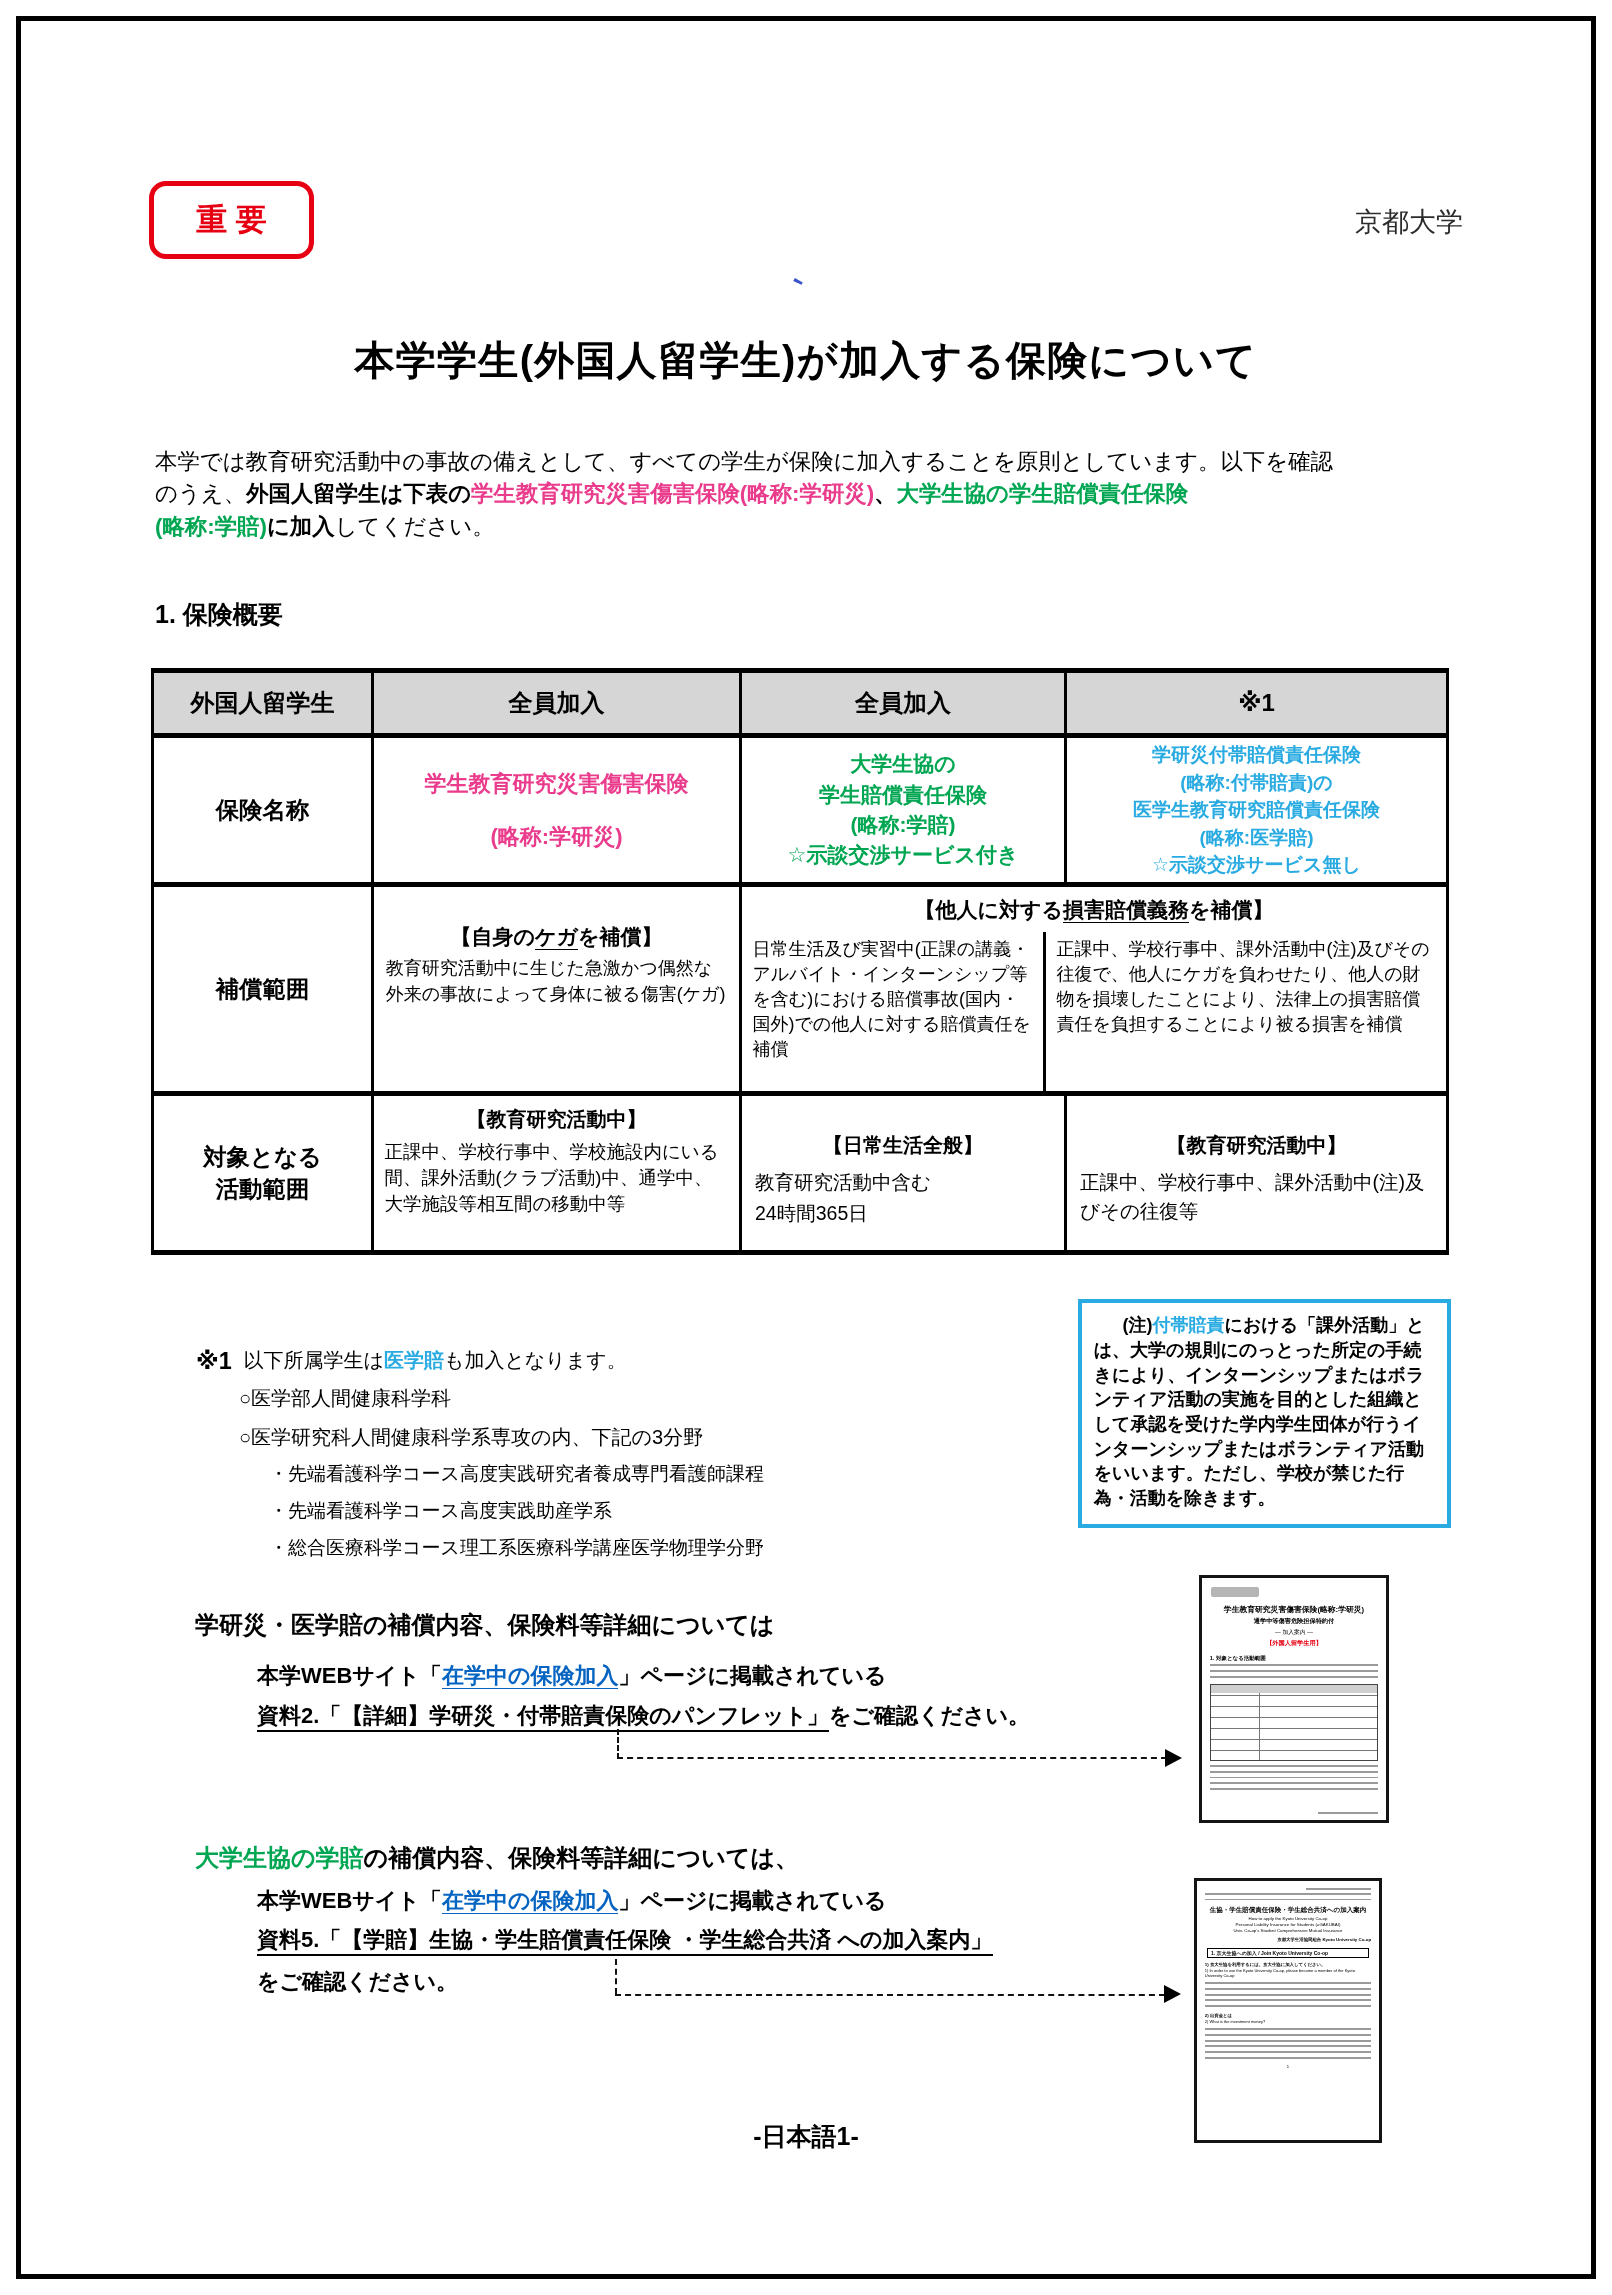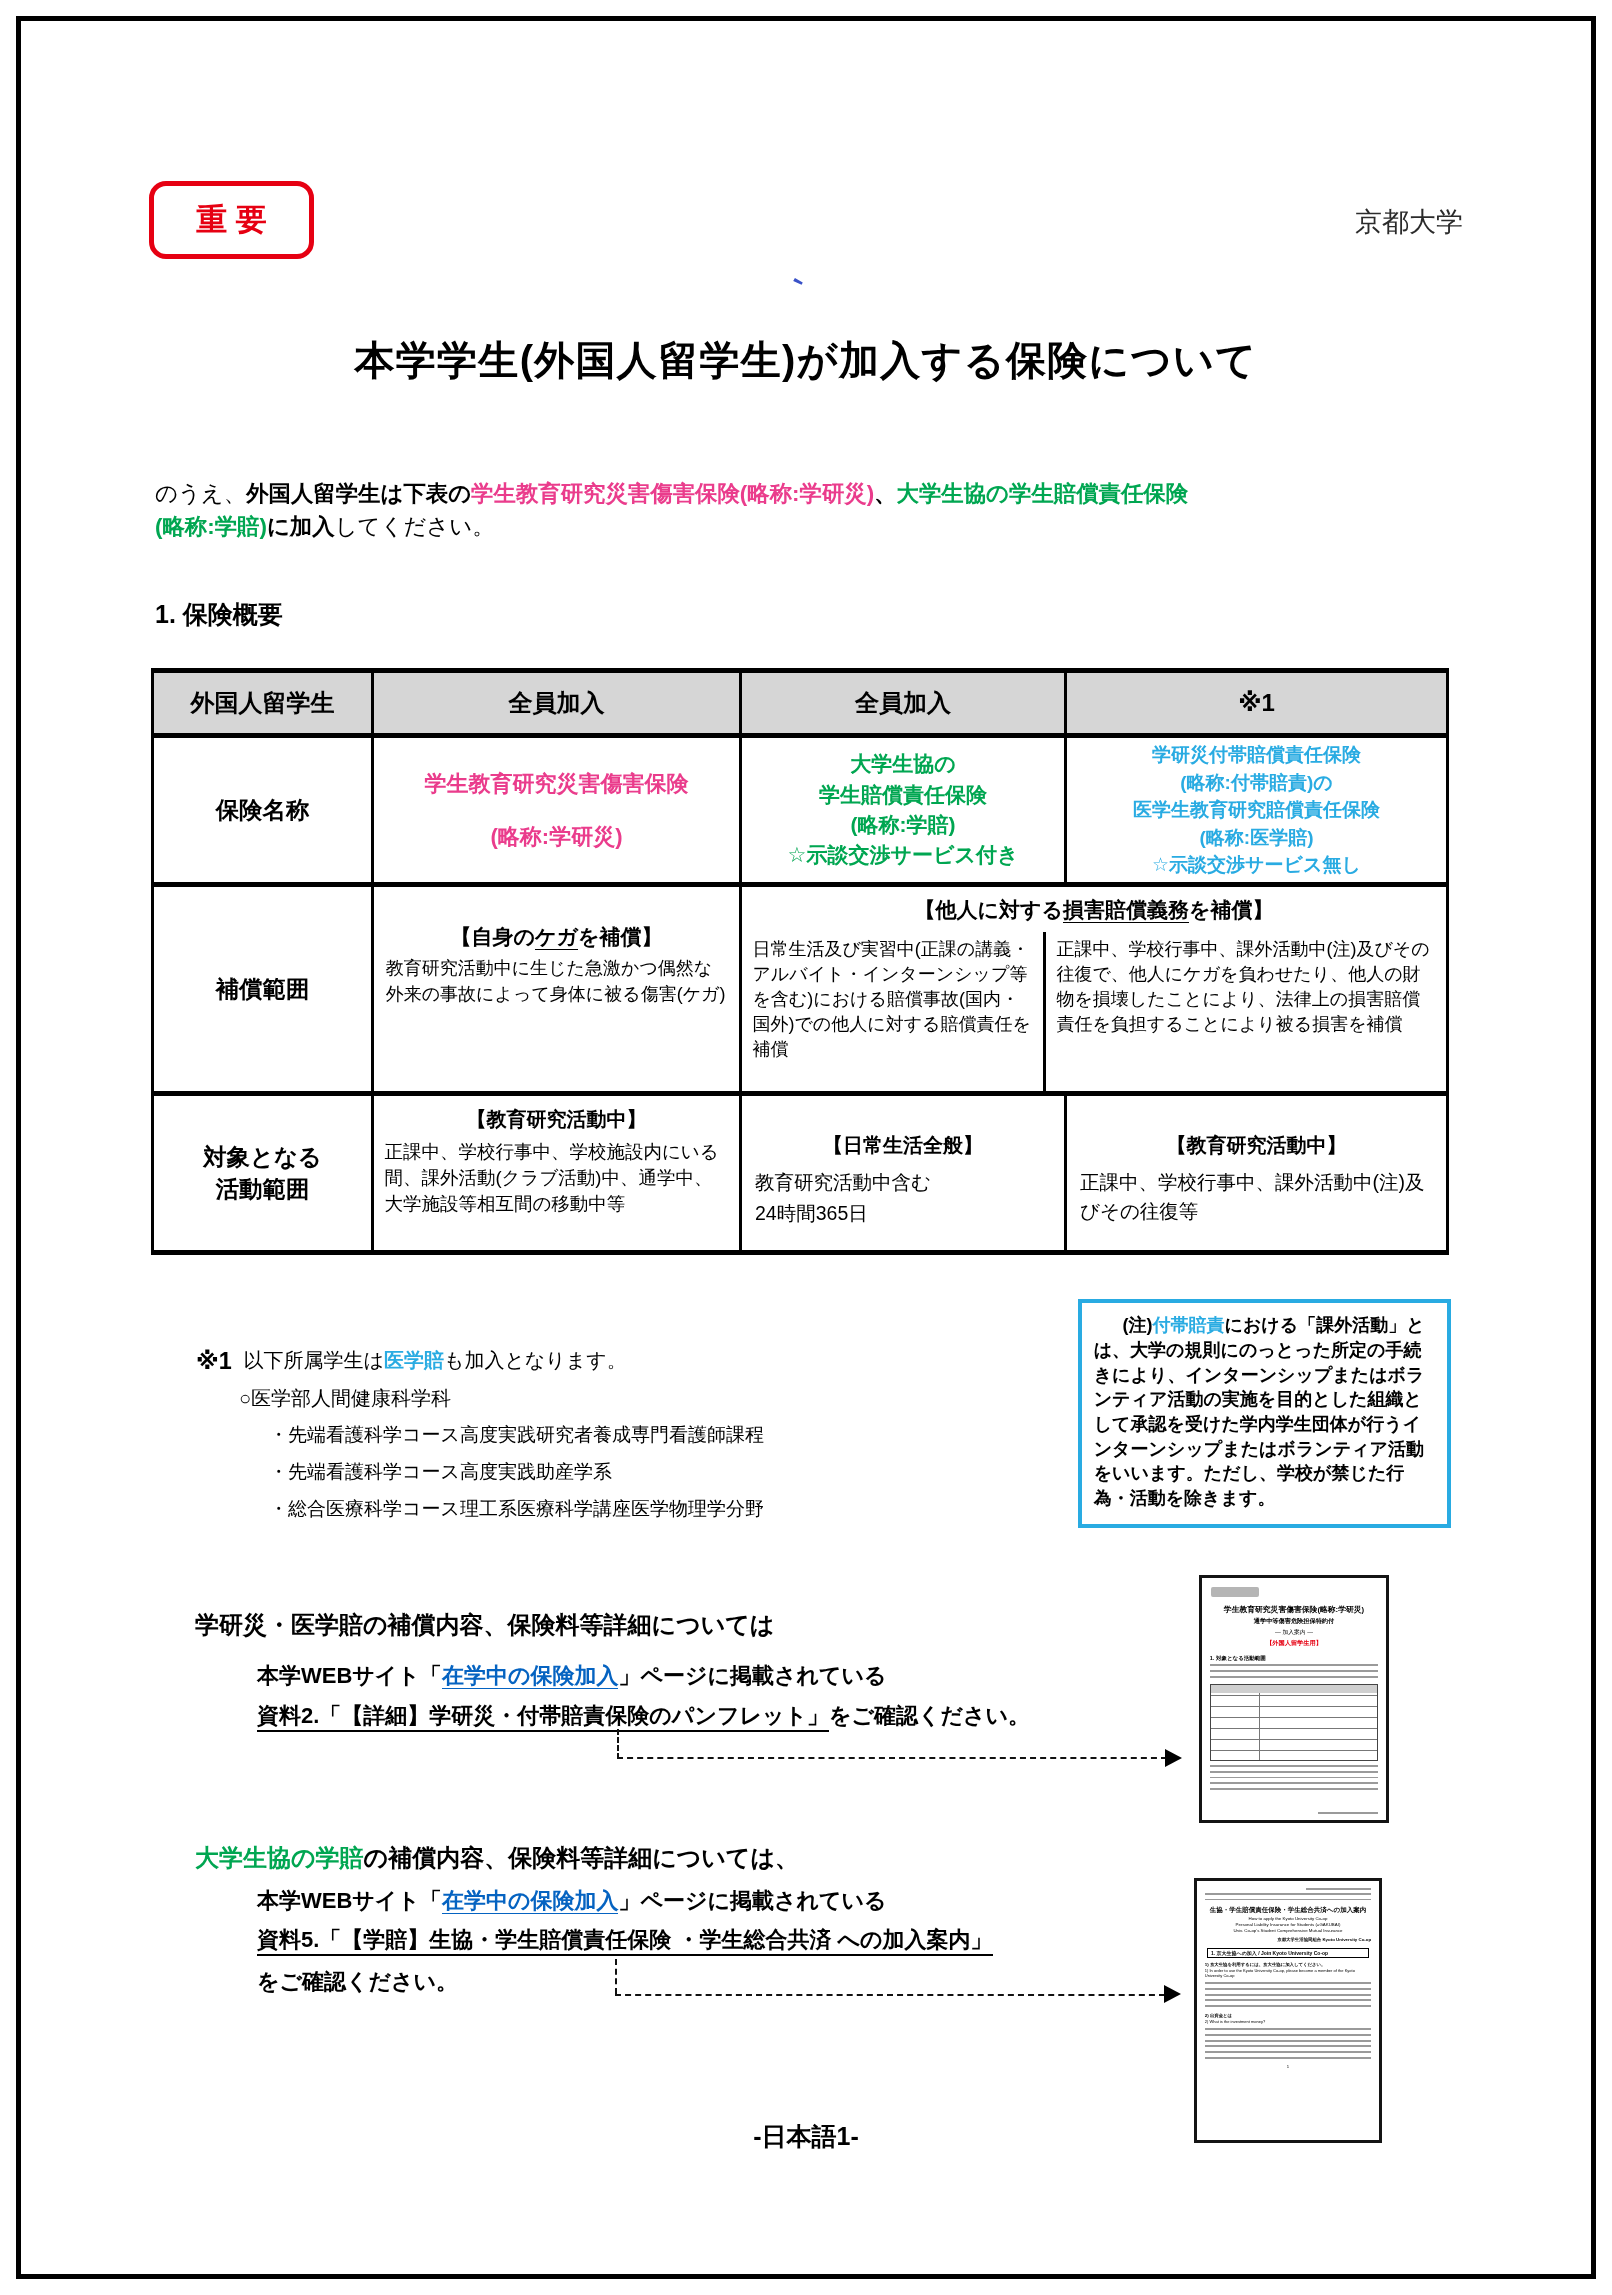--- a/index.html
+++ b/index.html
@@ -133,21 +133,21 @@
 <body>
 
 <div class="frame"></div>
 
 <div class="badge">重 要</div>
 <div class="org">京都大学</div>
 <div class="tick">｀</div>
 
 <h1 class="title">本学学生(外国人留学生)が加入する保険について</h1>
 
-<p class="intro"><br><span>のうえ、</span><span class="b">外国人留学生は下表の</span><span class="pink">学生教育研究災害傷害保険(略称:学研災)</span><span class="b">、</span><span class="green">大学生協の学生賠償責任保険</span><br><span class="green">(略称:学賠)</span><span class="b">に加入</span><span>してください。</span></p>
+<p class="intro"><span>本学では教育研究活動中の事故の備えとして、すべての学生が保険に加入することを原則としています。以下を確認</span><br><span>のうえ、</span><span class="b">外国人留学生は下表の</span><span class="pink">学生教育研究災害傷害保険(略称:学研災)</span><span class="b">、</span><span class="green">大学生協の学生賠償責任保険</span><br><span class="green">(略称:学賠)</span><span class="b">に加入</span><span>してください。</span></p>
 
 <h2 class="sec1">1. 保険概要</h2>
 
 <table class="ins">
   <colgroup>
       <col style="width:220px">
       <col style="width:368px">
       <col style="width:325px">
       <col style="width:382px">
     </colgroup>
@@ -213,20 +213,21 @@
   </tr>
 </tbody>
   </table>
 
 <div class="notes">
   <div class="l1">
     <span class="marker">※1</span>
     <span><span>以下所属学生は</span><span class="cyan">医学賠</span><span>も加入となります。</span></span>
   </div>
   <div class="circ">○医学部人間健康科学科</div>
+  <div class="circ">○医学研究科人間健康科学系専攻の内、下記の3分野</div>
   <div class="bul">・先端看護科学コース高度実践研究者養成専門看護師課程</div>
   <div class="bul">・先端看護科学コース高度実践助産学系</div>
   <div class="bul">・総合医療科学コース理工系医療科学講座医学物理学分野</div>
 </div>
 
 <div class="note-box"><span>(注)</span><span class="cyan">付帯賠責</span><span>における「課外活動」とは、大学の規則にのっとった所定の手続きにより、インターンシップまたはボランティア活動の実施を目的とした組織として承認を受けた学内学生団体が行うインターンシップまたはボランティア活動をいいます。ただし、学校が禁じた行為・活動を除きます。</span></div>
 
 <div class="secA-h">学研災・医学賠の補償内容、保険料等詳細については</div>
 <div class="secA-l1"><span class="b">本学WEBサイト「</span><span class="link">在学中の保険加入</span><span class="b">」ページに掲載されている</span></div>
 <div class="secA-l2"><span class="ub">資料2.「【詳細】学研災・付帯賠責保険のパンフレット」</span><span class="b">をご確認ください。</span></div>

